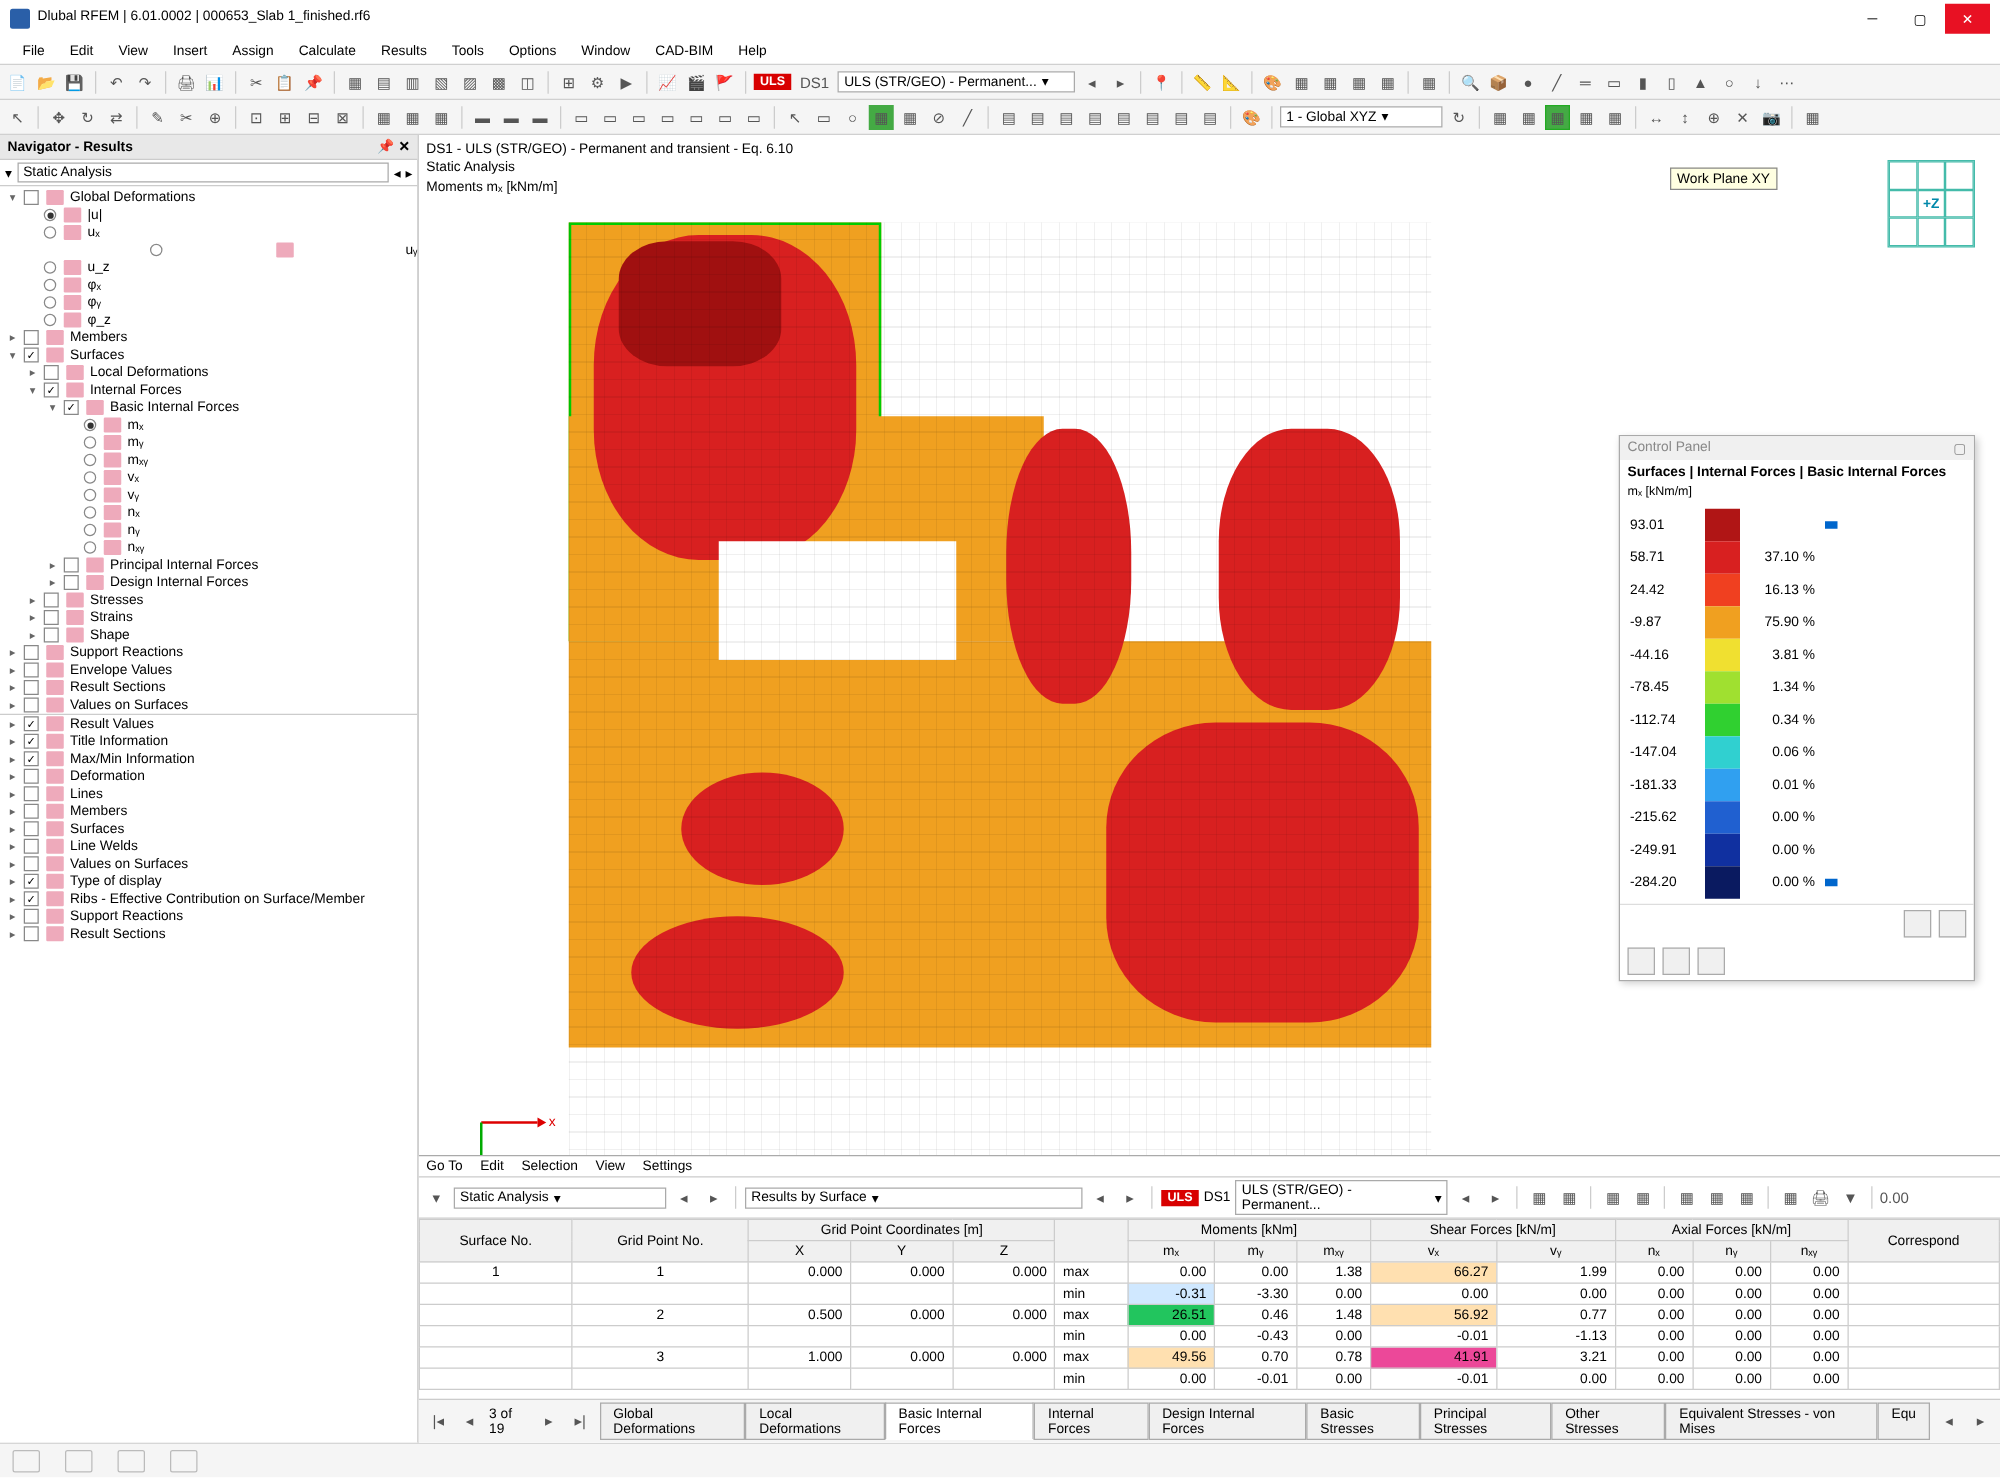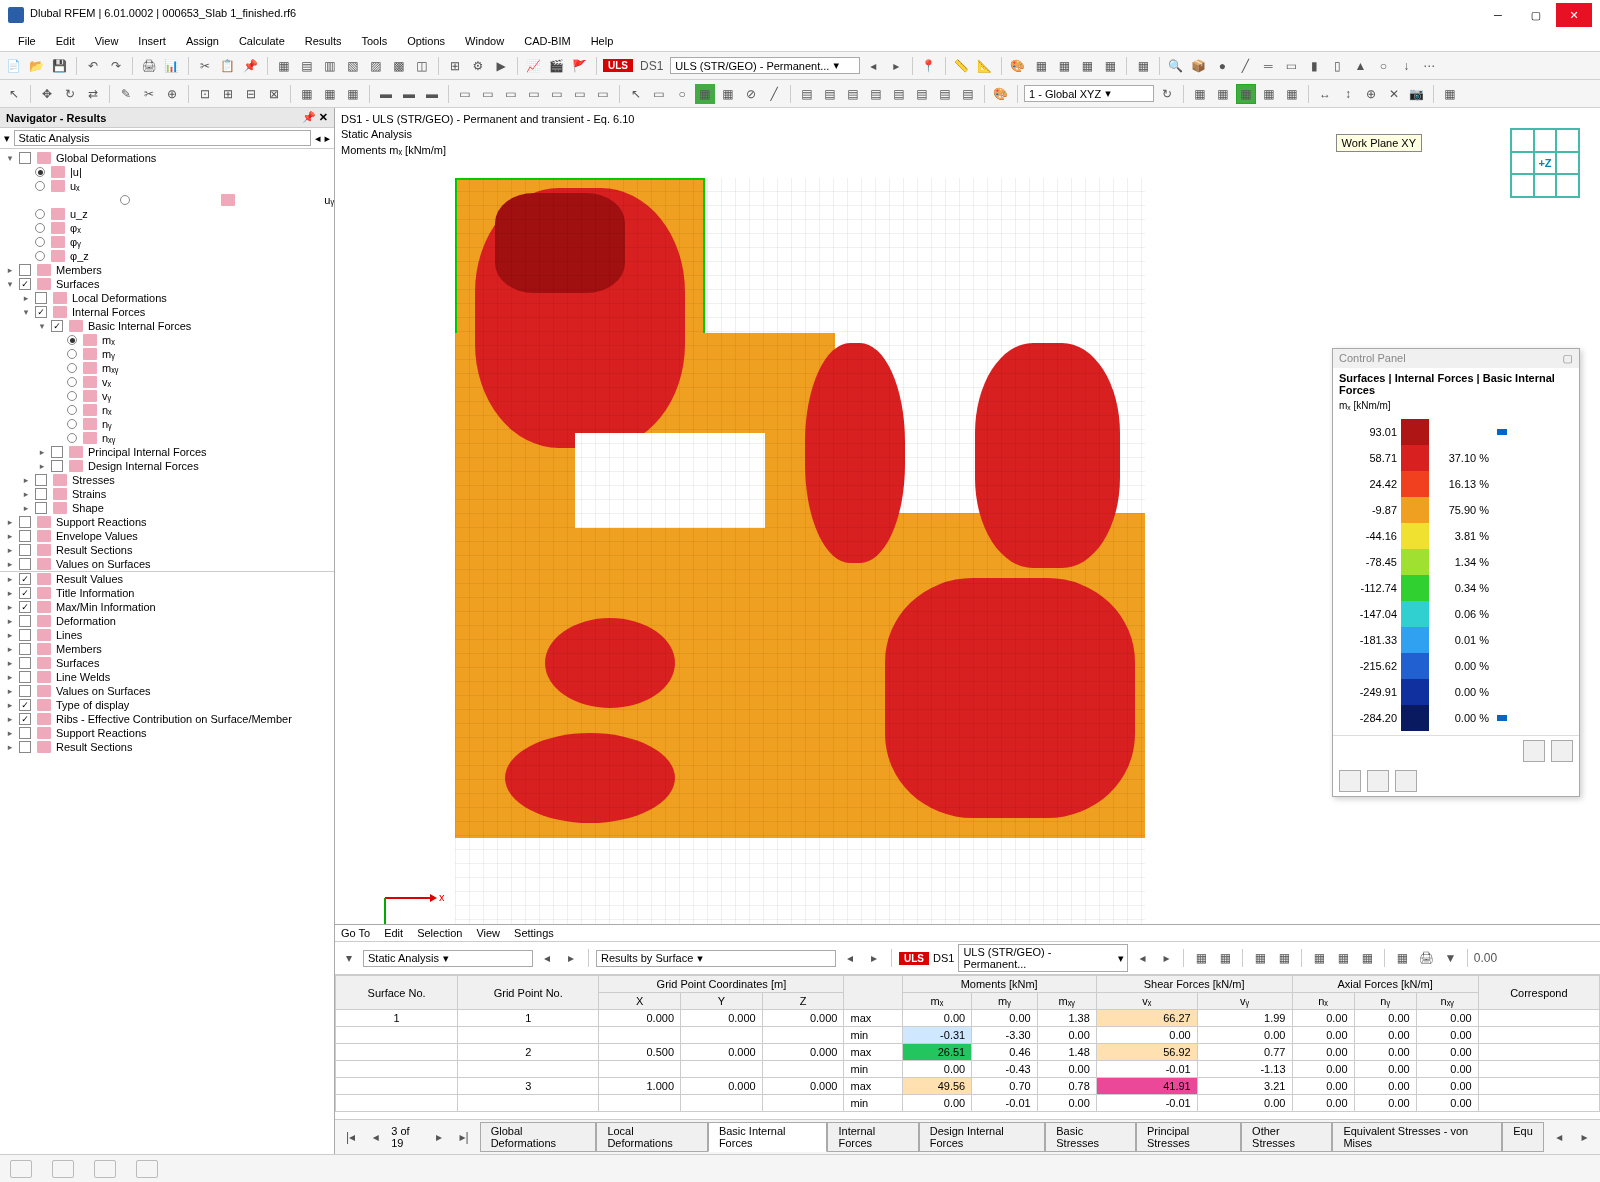--- a/index.html
+++ b/index.html
@@ -35,27 +35,27 @@
 .viewport{flex:1;position:relative;background:#fff}
 .vp-title{position:absolute;top:4px;left:6px;font-size:12px}
 .vp-title div{line-height:1.4}
 .plot{position:absolute;top:70px;left:120px;width:690px;height:770px}
 .slab{position:absolute;background:#f0a020}
 .slab.red{background:#d82020}
 .slab.dark{background:#a01010}
 .grid-overlay{position:absolute;inset:0;background-image:repeating-linear-gradient(0deg,rgba(0,0,0,0.2) 0 1px,transparent 1px 14px),repeating-linear-gradient(90deg,rgba(0,0,0,0.2) 0 1px,transparent 1px 14px);opacity:0.3}
 .axis{position:absolute}
 .vp-footer{position:absolute;bottom:8px;left:10px;font-size:12px}
-.control-panel{position:absolute;top:240px;right:20px;width:248px;background:#fff;border:1px solid #aaa;box-shadow:2px 2px 6px rgba(0,0,0,0.2)}
+.control-panel{position:absolute;top:240px;right:20px;width:285px;background:#fff;border:1px solid #aaa;box-shadow:2px 2px 6px rgba(0,0,0,0.2)}
 .cp-head{background:#f0f0f0;padding:3px 6px;display:flex;justify-content:space-between;color:#888}
 .cp-title{padding:4px 6px;font-size:11px;font-weight:600}
 .cp-sub{padding:0 6px 4px;font-size:10px}
 .legend{padding:4px 8px}
 .legend-row{display:flex;align-items:center;height:26px}
-.legend-val{width:60px;text-align:right;padding-right:4px}
+.legend-val{width:60px;text-align:left;padding-right:4px}
 .legend-sw{width:28px;height:26px}
 .legend-pct{width:60px;text-align:right;padding-left:6px}
 .legend-bar{width:10px;height:6px;background:#06c;margin-left:8px}
 .cp-foot{display:flex;justify-content:flex-end;gap:6px;padding:4px 6px;border-top:1px solid #ddd}
 .cp-foot2{display:flex;justify-content:flex-start;gap:6px;padding:4px 6px}
 .cp-btn{width:22px;height:22px;border:1px solid #aaa;background:#f0f0f0}
 .compass{position:absolute;top:20px;right:20px;width:70px;height:70px}
 .compass-grid{border:1px solid #4ba;display:grid;grid-template:repeat(3,1fr)/repeat(3,1fr)}
 .compass-grid div{border:1px solid #4ba}
 .compass-z{position:absolute;top:50%;left:50%;transform:translate(-50%,-50%);color:#08a;font-weight:bold}
@@ -672,21 +672,21 @@
     </div>
   <div class="table-toolbar">
     <span class="tb-btn">▾</span>
     <div class="combo" style="width:170px">
         <span>Static Analysis</span>
         <span>▾</span>
       </div>
     <span class="tb-btn">◂</span>
     <span class="tb-btn">▸</span>
     <span class="tb-sep"></span>
-    <div class="combo" style="width:240px">
+    <div class="combo" style="width:270px">
         <span>Results by Surface</span>
         <span>▾</span>
       </div>
     <span class="tb-btn">◂</span>
     <span class="tb-btn">▸</span>
     <span class="tb-sep"></span>
     <span class="uls-tag">ULS</span>
     <span>DS1</span>
     <div class="combo" style="width:170px">
         <span>ULS (STR/GEO) - Permanent...</span>

